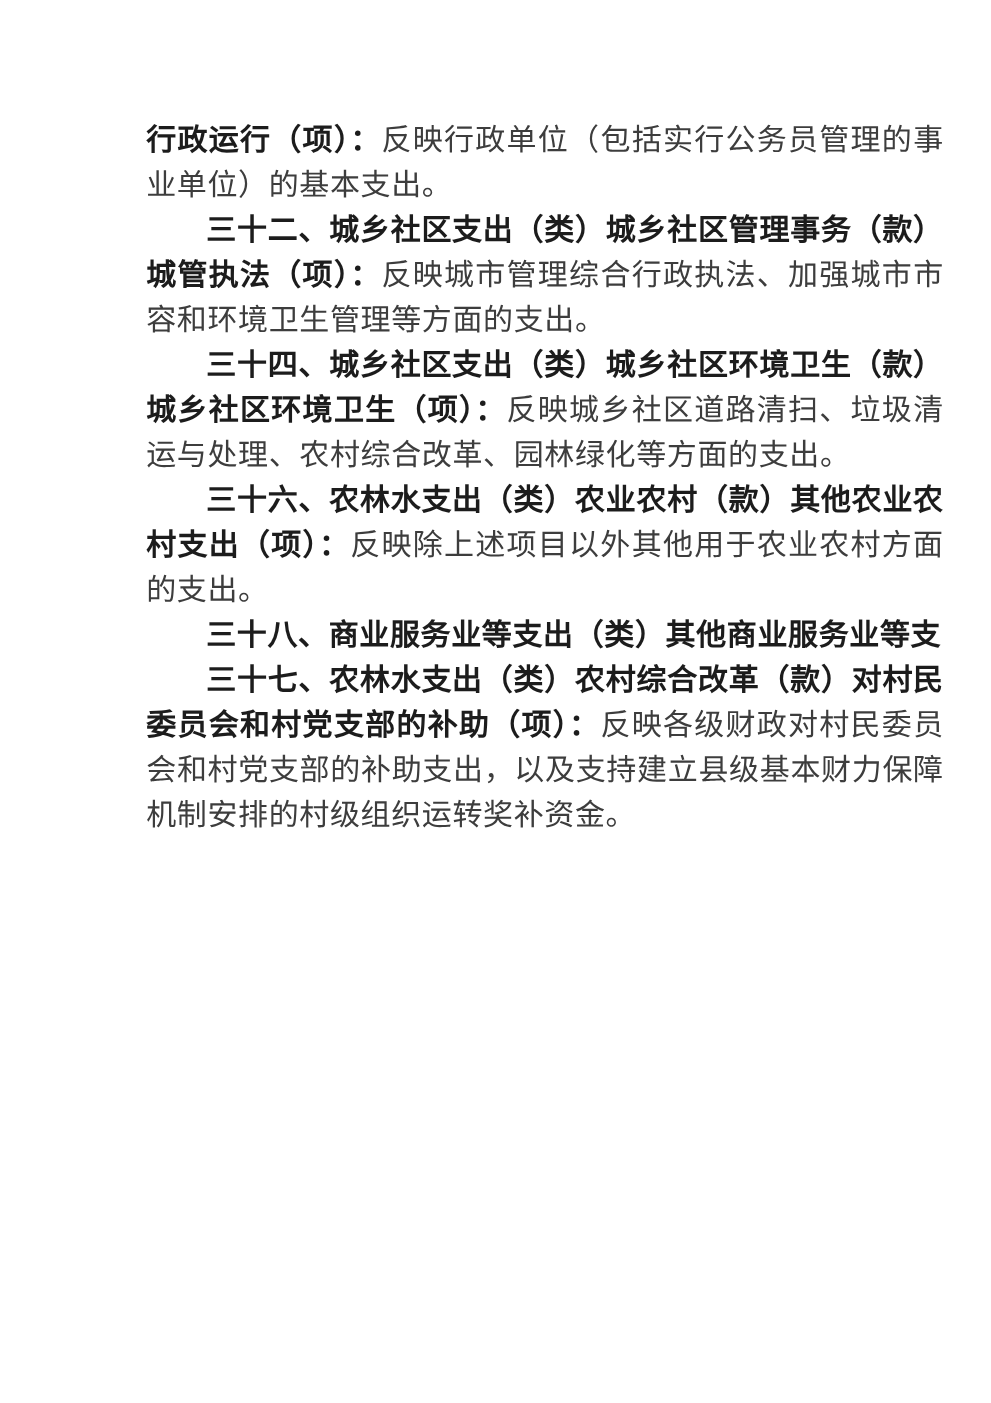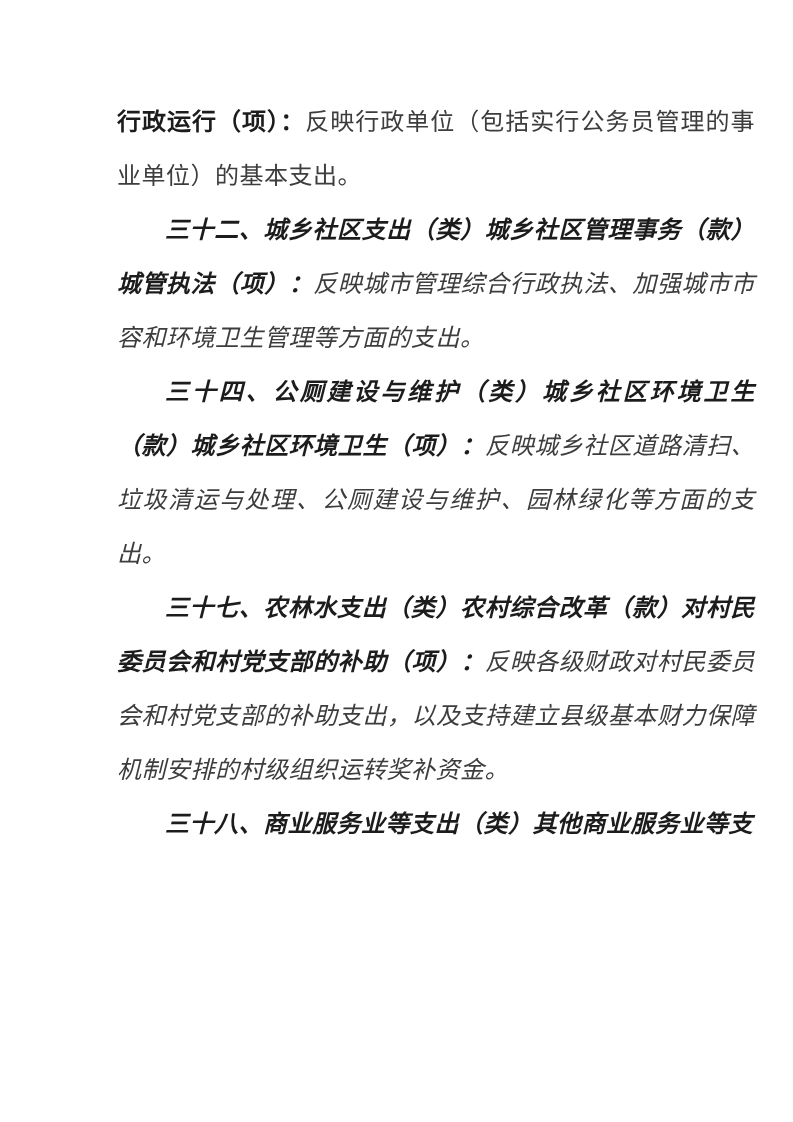--- a/index.html
+++ b/index.html
@@ -15,29 +15,28 @@
     overflow: hidden;
   }
   .content {
     position: absolute;
     top: 95px;
     left: 117px;
     right: 38px;
   }
   p.doc-para {
     font-size: 24px;
-    line-height: 54px;
+    line-height: 36px;
     letter-spacing: 0.5px;
     text-align: justify;
     color: #3d3d3d;
     margin: 0;
   }
   p.doc-para.indent {
     text-indent: 2em;
-    font-style: italic;
   }
   .run-bold {
     font-weight: 700;
     color: #1c1c1c;
   }
   .run-regular {
     font-weight: 400;
     color: #3d3d3d;
   }
 </style>
@@ -50,27 +49,30 @@
     <p class="doc-para">
       <span class="run-bold">行政运行（项）：</span><span class="run-regular">反映行政单位（包括实行公务员管理的事业单位）的基本支出。</span>
     </p>
 
     <p class="doc-para indent">
       <span class="run-bold">三十二、城乡社区支出（类）城乡社区管理事务（款）城管执法（项）：</span><span class="run-regular">反映城市管理综合行政执法、加强城市市容和环境卫生管理等方面的支出。</span>
     </p>
 
 
     <p class="doc-para indent">
-      <span class="run-bold">三十四、公厕建设与维护（类）城乡社区环境卫生（款）城乡社区环境卫生（项）：</span><span class="run-regular">反映城乡社区道路清扫、垃圾清运与处理、公厕建设与维护、园林绿化等方面的支出。</span>
+      <span class="run-bold">三十四、城乡社区支出（类）城乡社区环境卫生（款）城乡社区环境卫生（项）：</span><span class="run-regular">反映城乡社区道路清扫、垃圾清运与处理、农村综合改革、园林绿化等方面的支出。</span>
     </p>
 
 
-
     <p class="doc-para indent">
-      <span class="run-bold">三十七、农林水支出（类）农村综合改革（款）对村民委员会和村党支部的补助（项）：</span><span class="run-regular">反映各级财政对村民委员会和村党支部的补助支出，以及支持建立县级基本财力保障机制安排的村级组织运转奖补资金。</span>
+      <span class="run-bold">三十六、农林水支出（类）农业农村（款）其他农业农村支出（项）：</span><span class="run-regular">反映除上述项目以外其他用于农业农村方面的支出。</span>
     </p>
 
     <p class="doc-para indent">
       <span class="run-bold">三十八、商业服务业等支出（类）其他商业服务业等支</span><span class="run-regular"></span>
     </p>
 
+    <p class="doc-para indent">
+      <span class="run-bold">三十七、农林水支出（类）农村综合改革（款）对村民委员会和村党支部的补助（项）：</span><span class="run-regular">反映各级财政对村民委员会和村党支部的补助支出，以及支持建立县级基本财力保障机制安排的村级组织运转奖补资金。</span>
+    </p>
+
   </div>
 </div>
 
 </body></html>

